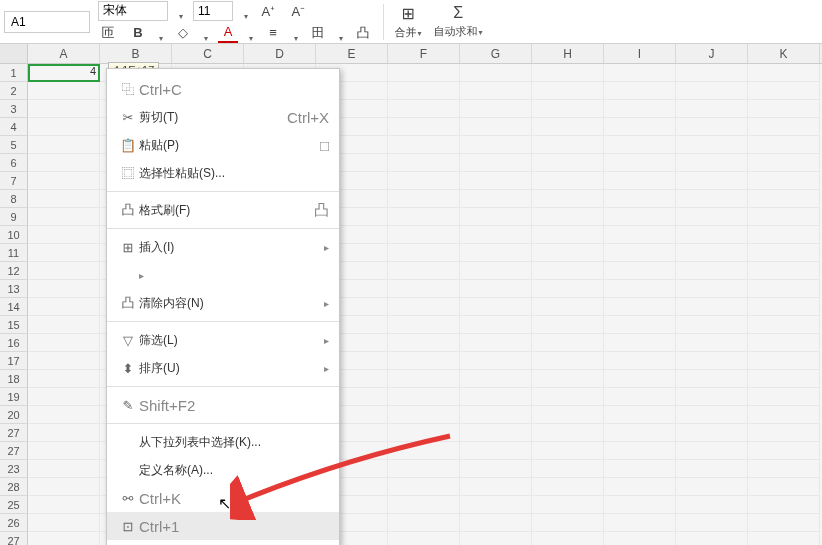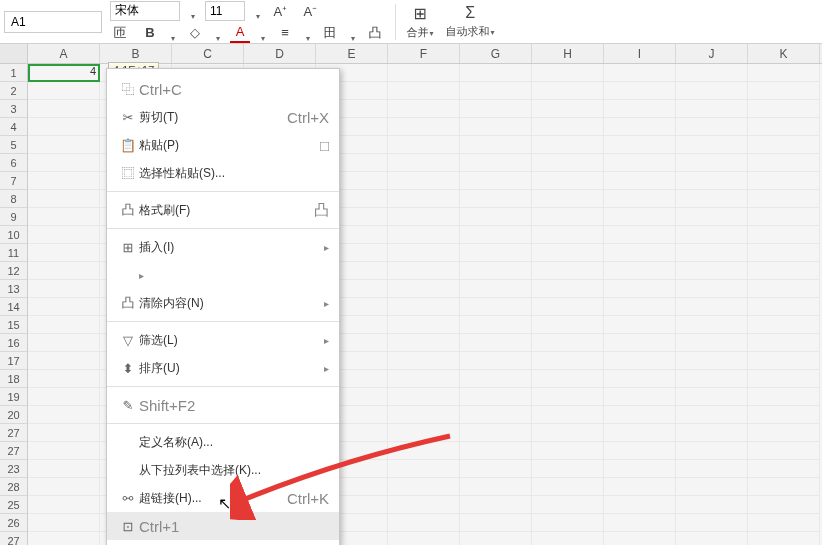--- a/index.html
+++ b/index.html
@@ -1,20 +1,20 @@
 <!DOCTYPE html>
 <html><head>
 <meta charset="utf-8">
 <style>
 * { margin: 0; padding: 0; box-sizing: border-box; font-family: "Microsoft YaHei", sans-serif; }
 body { background: #f5f5f5; overflow: hidden; width: 822px; height: 545px; position: relative; }
 
 
 .toolbar { height: 44px; background: #fff; border-bottom: 1px solid #d0d0d0; display: flex; align-items: center; padding: 0 4px; }
-.cell-ref { width: 98px; height: 22px; border: 1px solid #ccc; font-size: 12px; padding: 2px 6px; margin-right: 8px; background: #fff; }
+.cell-ref { width: 86px; height: 22px; border: 1px solid #ccc; font-size: 12px; padding: 2px 6px; margin-right: 8px; background: #fff; }
 .tb-box { display: flex; flex-direction: column; gap: 2px; margin-right: 6px; }
 .tb-row { display: flex; align-items: flex-end; gap: 10px; }
 .tb-sel { height: 20px; font-size: 12px; border: 1px solid #ccc; padding: 0 4px; background: #fff; }
 .font-name { width: 70px; }
 .font-size { width: 40px; }
 .tb-btn { min-width: 20px; height: 20px; display: inline-flex; align-items: center; justify-content: center; font-size: 13px; color: #444; cursor: pointer; border: none; background: transparent; }
 .dd-caret { font-size: 8px; color: #666; margin-left: 1px; }
 .sep { width: 1px; height: 36px; background: #ddd; margin: 0 4px; }
 .big-btn { display: flex; flex-direction: column; align-items: center; justify-content: center; width: 40px; height: 40px; cursor: pointer; }
 .big-btn .icon { font-size: 16px; color: #444; }
@@ -549,29 +549,28 @@
       <span class="sub">▸</span>
     </div>
     <div class="msep"></div>
     <div class="mi">
       <span class="ic">✎</span>
       <span class="sc">Shift+F2</span>
     </div>
     <div class="msep"></div>
     <div class="mi">
       <span class="ic"></span>
+      <span class="txt">从下拉列表中选择(K)...</span>
+    </div>
+    <div class="mi">
+      <span class="ic"></span>
       <span class="txt">定义名称(A)...</span>
     </div>
     <div class="mi">
-      <span class="ic"></span>
-      <span class="txt">从下拉列表中选择(K)...</span>
-    </div>
-    <div class="mi">
       <span class="ic">⚯</span>
-      <span class="txt">超链接(H)...</span>
       <span class="sc">Ctrl+K</span>
     </div>
     <div class="mi on">
       <span class="ic">⊡</span>
       <span class="sc">Ctrl+1</span>
     </div>
   </div>
 
 <svg class="arrow" width="230" height="90">
   <defs>

